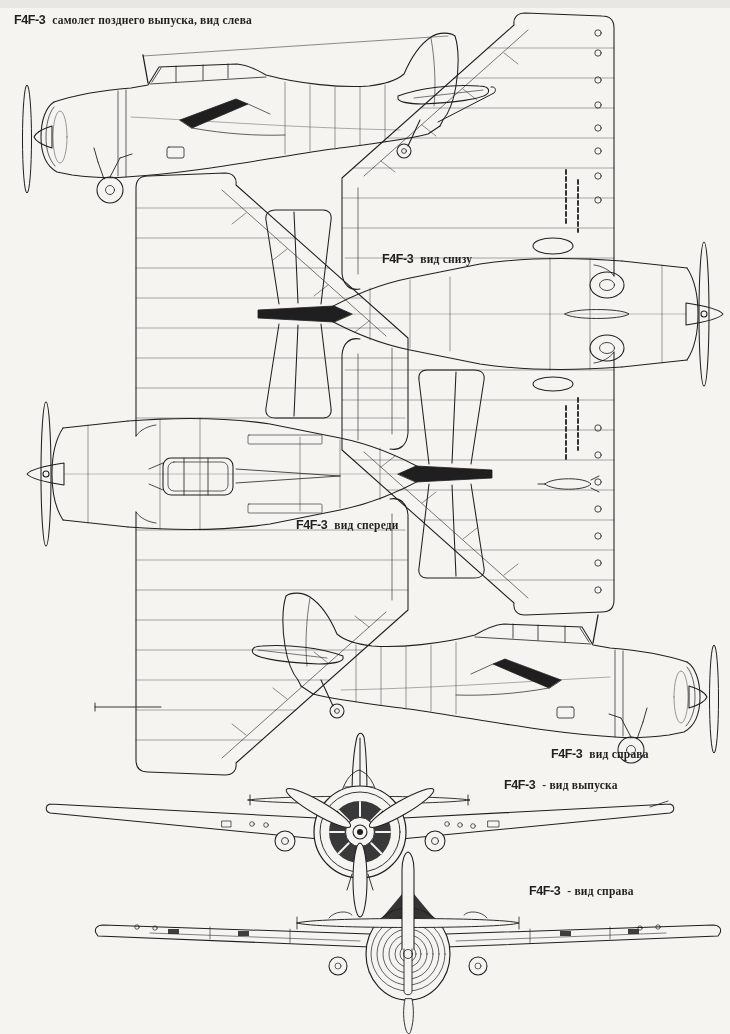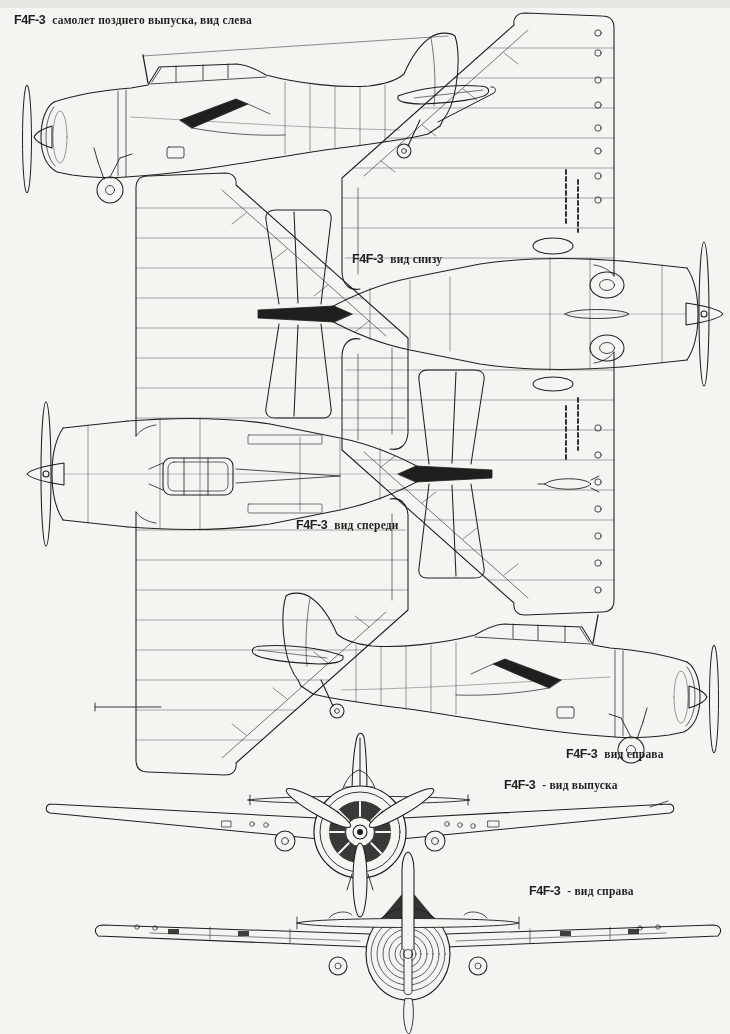--- a/index.html
+++ b/index.html
@@ -213,29 +213,29 @@
     <circle cx="478" cy="958" r="3" stroke-width="0.7"></circle>
     <path fill="var(--paper)" stroke-width="0.9" d="M405,991 C403,1000 403,1013 406,1022 C408,1027 410,1027 411,1022 C414,1013 414,1000 412,991 Z"></path>
     <circle cx="408" cy="946" r="4.5" stroke-width="0.8"></circle>
   </g>
 </svg>
 
   <div class="lbl" style="left:14px;top:6px">
     <span class="mdl">F4F-3</span><span class="cap">самолет позднего выпуска, вид слева</span>
   </div>
 
-  <div class="lbl" style="left:352px;top:245px">
+  <div class="lbl" style="left:382px;top:245px">
     <span class="mdl">F4F-3</span><span class="cap">вид снизу</span>
   </div>
 
   <div class="lbl" style="left:296px;top:511px">
     <span class="mdl">F4F-3</span><span class="cap">вид спереди</span>
   </div>
 
-  <div class="lbl" style="left:566px;top:740px">
+  <div class="lbl" style="left:551px;top:740px">
     <span class="mdl">F4F-3</span><span class="cap">вид справа</span>
   </div>
 
   <div class="lbl" style="left:504px;top:771px">
     <span class="mdl">F4F-3</span><span class="cap">- вид выпуска</span>
   </div>
 
   <div class="lbl" style="left:529px;top:877px">
     <span class="mdl">F4F-3</span><span class="cap">- вид справа</span>
   </div>

